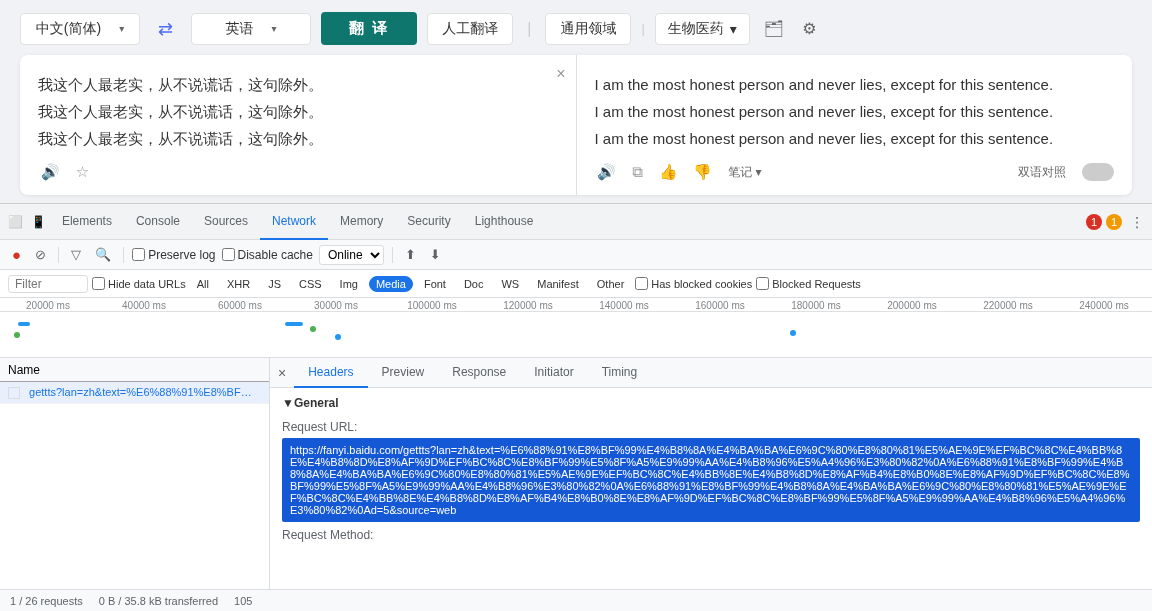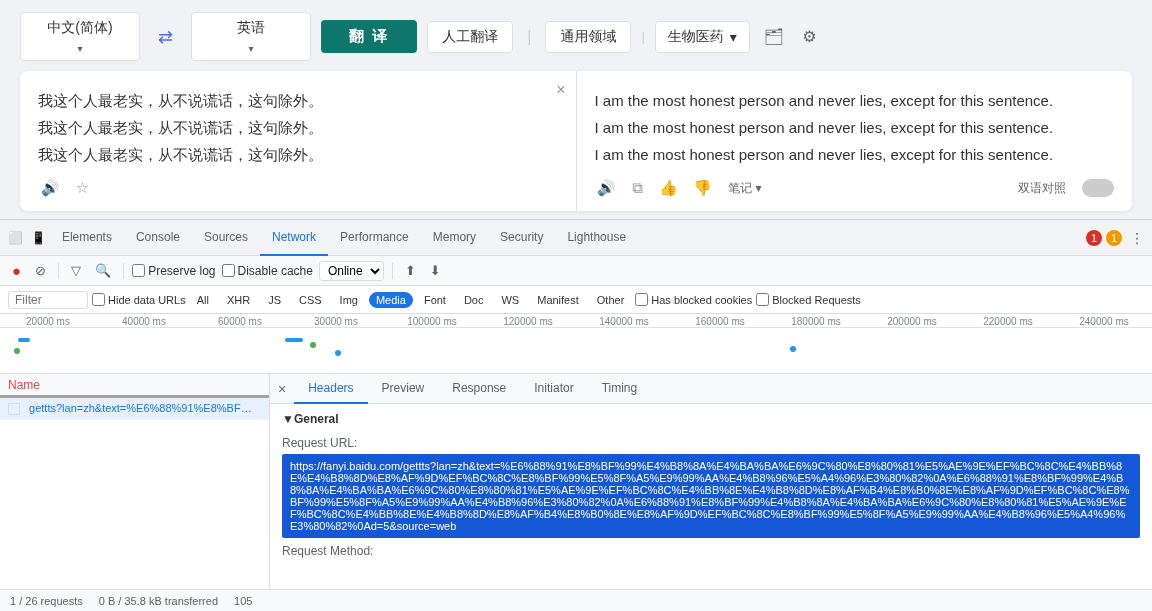--- a/index.html
+++ b/index.html
@@ -4,21 +4,21 @@
   <style>
     * { box-sizing: border-box; margin: 0; padding: 0; }
     body { font-family: -apple-system, BlinkMacSystemFont, 'Segoe UI', Arial, sans-serif; background: #f0f2f5; font-size: 13px; overflow: hidden; }
 
     
     .app-container { width: 1152px; height: 611px; display: flex; flex-direction: column; background: #f0f2f5; }
 
     
     .translation-area { background: #f0f2f5; padding: 12px 20px 8px 20px; flex-shrink: 0; }
     .translation-bar { display: flex; align-items: center; gap: 10px; margin-bottom: 10px; }
-    .lang-selector { background: #fff; border: 1px solid #e0e0e0; border-radius: 4px; padding: 6px 14px; display: flex; align-items: center; gap: 6px; cursor: pointer; font-size: 14px; color: #333; min-width: 120px; justify-content: center; flex-direction: column; }
+    .lang-selector { background: #fff; border: 1px solid #e0e0e0; border-radius: 4px; padding: 6px 14px; display: flex; align-items: center; gap: 18px; cursor: pointer; font-size: 14px; color: #333; min-width: 120px; justify-content: center; }
     .lang-selector .chevron { font-size: 10px; color: #666; }
     .swap-btn { background: none; border: none; cursor: pointer; color: #4e6ef2; font-size: 18px; padding: 4px 8px; }
     .translate-btn { background: #0f766e; color: #fff; border: none; border-radius: 4px; padding: 7px 28px; font-size: 15px; font-weight: bold; cursor: pointer; letter-spacing: 2px; }
     .manual-btn { background: none; border: 1px solid #e0e0e0; border-radius: 4px; padding: 6px 14px; color: #333; cursor: pointer; font-size: 14px; background: #fff; }
     .domain-selector { background: #fff; border: 1px solid #e0e0e0; border-radius: 4px; padding: 6px 12px; display: flex; align-items: center; gap: 6px; cursor: pointer; font-size: 14px; color: #333; }
     .icon-btn { background: none; border: none; cursor: pointer; color: #666; font-size: 18px; padding: 4px; }
 
     .translation-panels { display: flex; gap: 0; background: #fff; border-radius: 8px; overflow: hidden; box-shadow: 0 1px 4px rgba(0,0,0,0.08); }
     .panel { flex: 1; padding: 16px 18px 10px 18px; position: relative; min-height: 140px; }
     .panel-left { border-right: 1px solid #e0e0e0; }
@@ -59,21 +59,21 @@
     .timeline-area { border-bottom: 1px solid #dadce0; background: #fff; height: 60px; flex-shrink: 0; position: relative; overflow: hidden; }
     .timeline-ruler { display: flex; padding: 2px 0 0 0; border-bottom: 1px solid #e0e0e0; }
     .timeline-tick { font-size: 10px; color: #80868b; flex: 1; text-align: center; }
     .timeline-bars { position: relative; height: 35px; }
     .waterfall-line { position: absolute; height: 4px; background: #4285f4; border-radius: 2px; top: 8px; }
     .waterfall-dot { position: absolute; width: 6px; height: 6px; background: #34a853; border-radius: 50%; top: 6px; }
 
     
     .requests-area { display: flex; flex: 1; min-height: 0; overflow: hidden; }
     .requests-list { width: 270px; flex-shrink: 0; border-right: 1px solid #dadce0; overflow-y: auto; }
-    .requests-header { display: flex; align-items: center; padding: 4px 8px; background: #f8f9fa; border-bottom: 3px solid #a3a3a3; font-size: 12px; color: #ef4444; font-weight: 500; height: 24px; }
+    .requests-header { display: flex; align-items: center; padding: 4px 8px; background: #f8f9fa; border-bottom: 1px solid #a3a3a3; font-size: 12px; color: #000000; font-weight: 500; height: 24px; }
     .request-item { padding: 4px 8px; font-size: 11px; color: #333; cursor: pointer; white-space: nowrap; overflow: hidden; text-overflow: ellipsis; border-bottom: 1px solid #f1f3f4; }
     .request-item.selected { background: #e8f0fe; color: #1a73e8; }
     .request-item::before { content: ''; display: inline-block; width: 10px; height: 10px; border: 1px solid #dadce0; margin-right: 6px; flex-shrink: 0; vertical-align: middle; }
 
     
     .detail-panel { flex: 1; display: flex; flex-direction: column; min-height: 0; overflow: hidden; }
     .detail-tabs { display: flex; align-items: center; padding: 0 8px; border-bottom: 1px solid #dadce0; background: #f8f9fa; height: 30px; gap: 0; }
     .detail-close { color: #5f6368; font-size: 14px; cursor: pointer; padding: 4px 8px 4px 0; background: none; border: none; }
     .detail-tab { padding: 0 14px; height: 30px; display: flex; align-items: center; font-size: 12px; color: #5f6368; cursor: pointer; border-bottom: 2px solid transparent; }
     .detail-tab.active { color: #1a73e8; border-bottom-color: #1a73e8; }
@@ -154,23 +154,20 @@
           <span>Elements</span>
         </div>
       <div class="devtools-tab">
           <span>Console</span>
         </div>
       <div class="devtools-tab">
           <span>Sources</span>
         </div>
       <div class="devtools-tab active">
           <span>Network</span>
-        </div>
-      <div class="devtools-tab">
-          <span>Performance</span>
         </div>
       <div class="devtools-tab">
           <span>Memory</span>
         </div>
       <div class="devtools-tab">
           <span>Security</span>
         </div>
       <div class="devtools-tab">
           <span>Lighthouse</span>
         </div>

